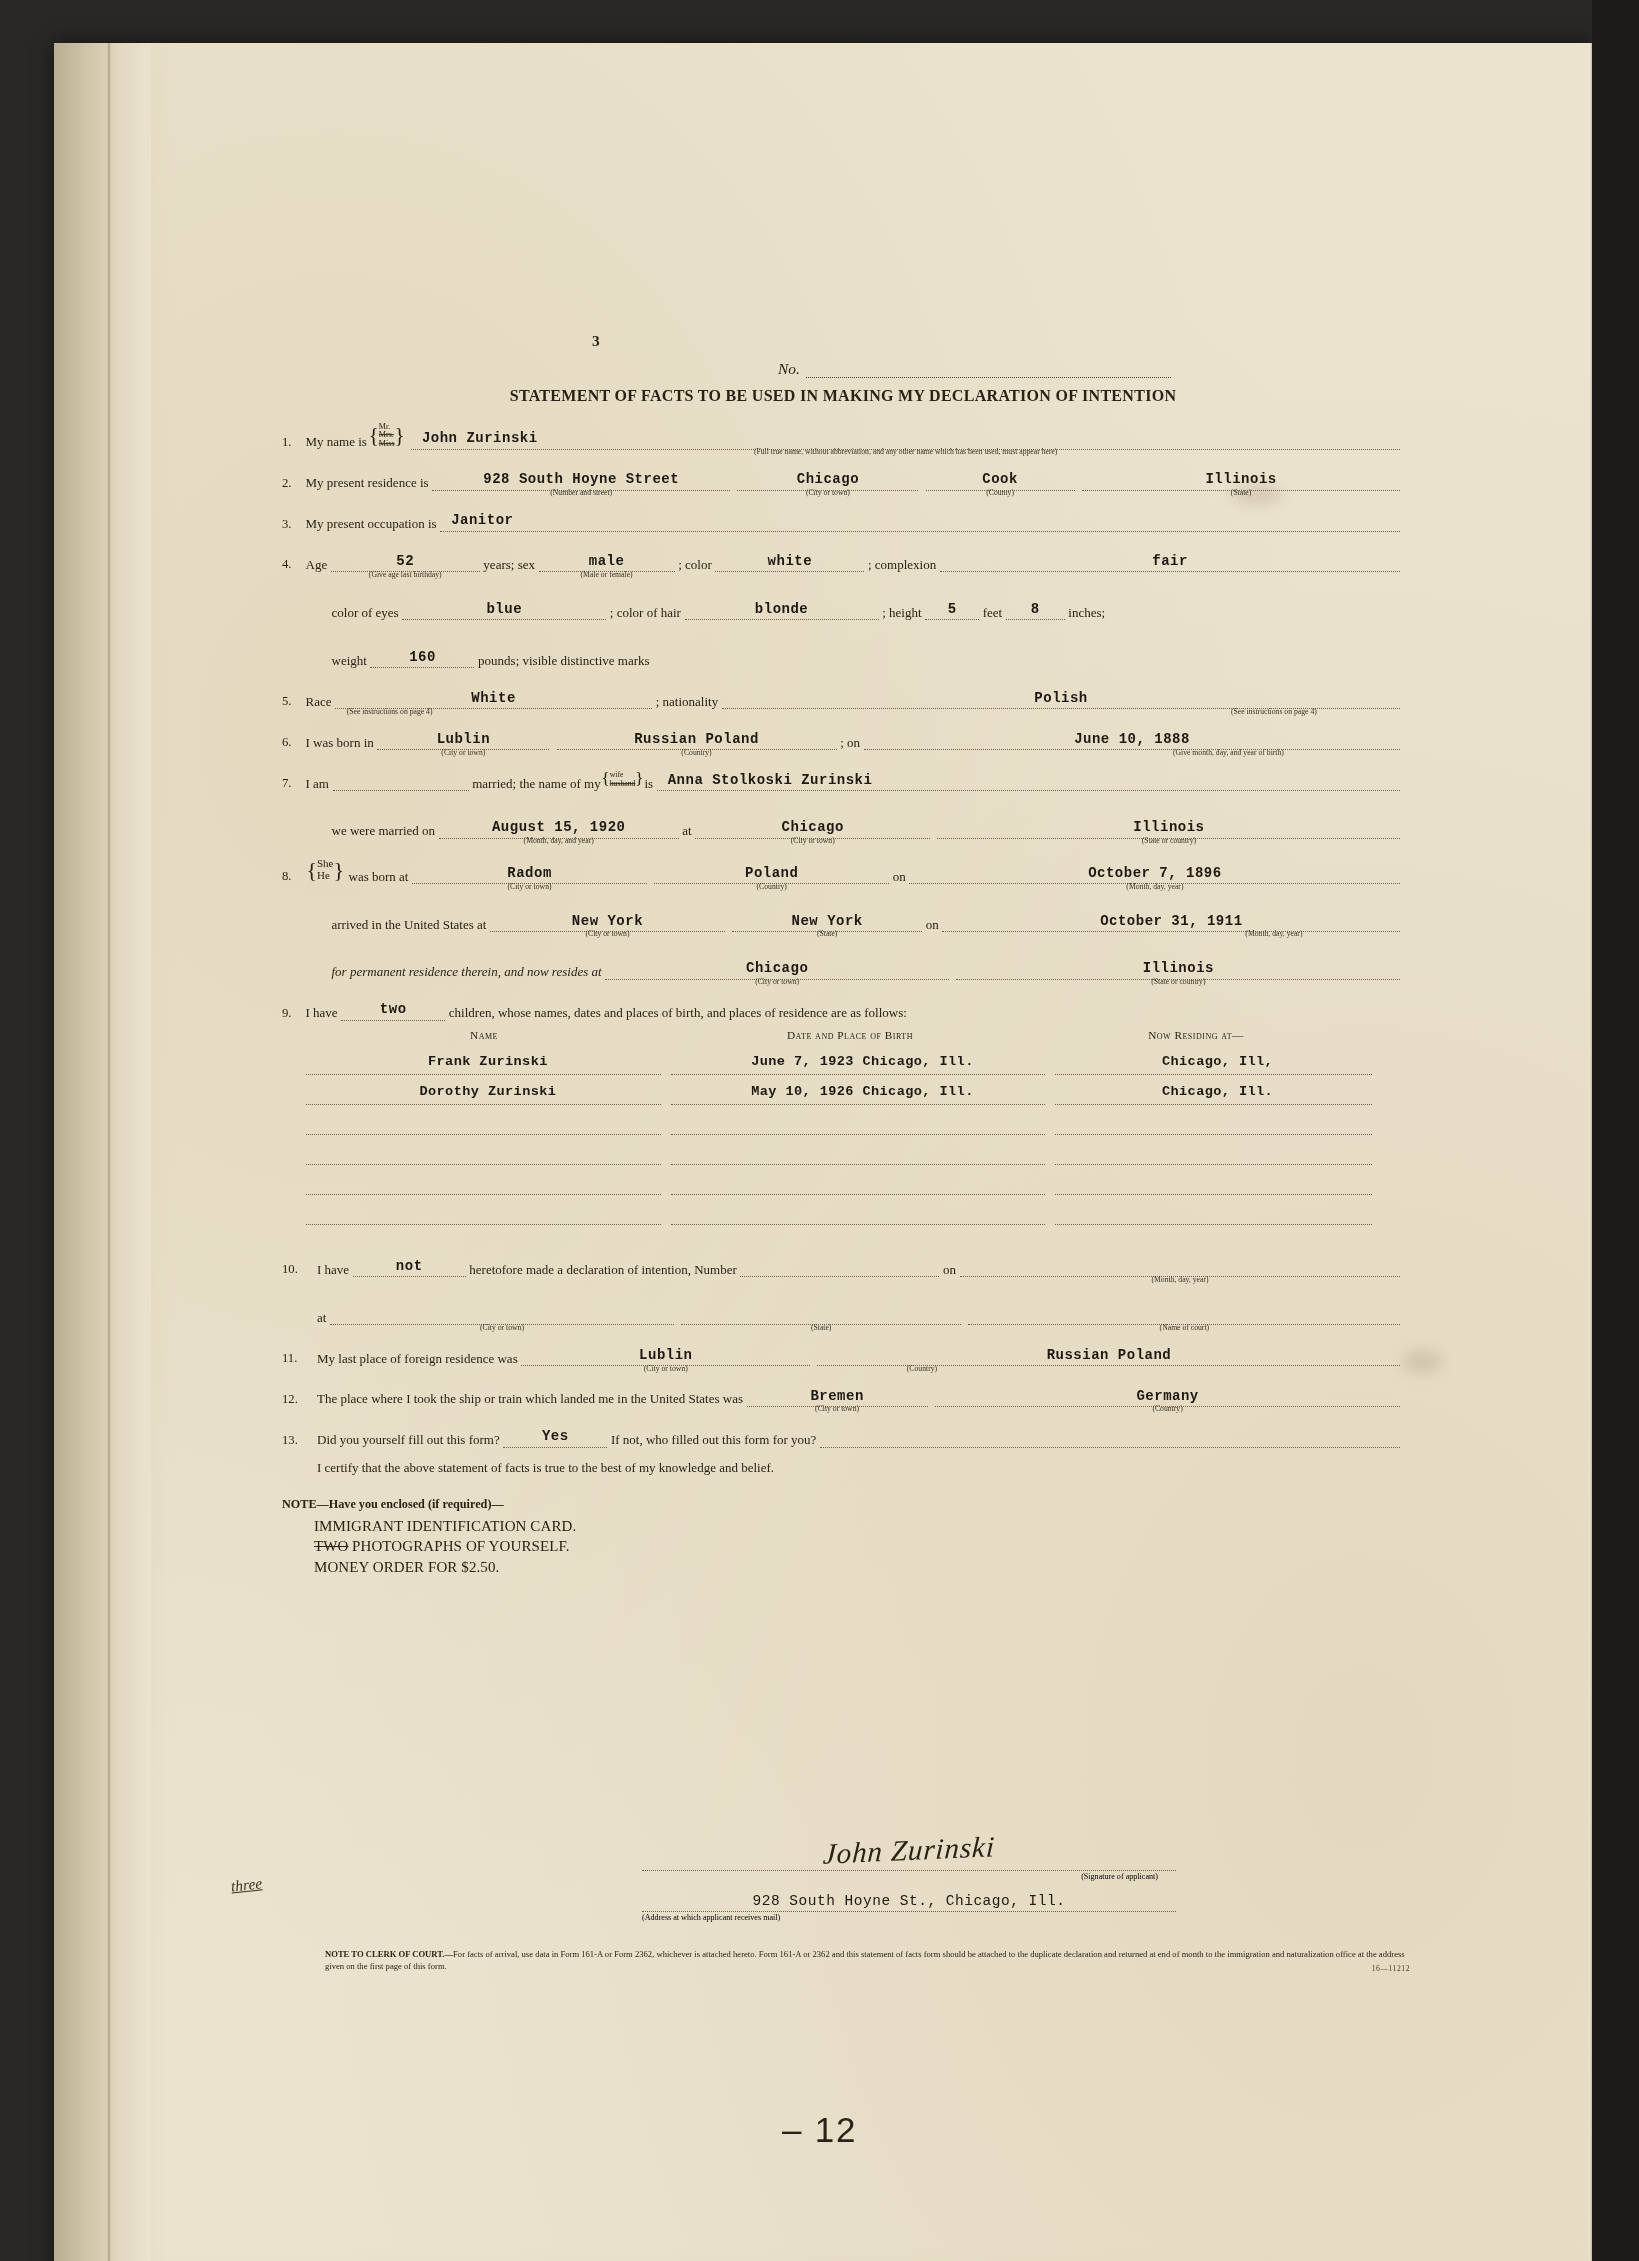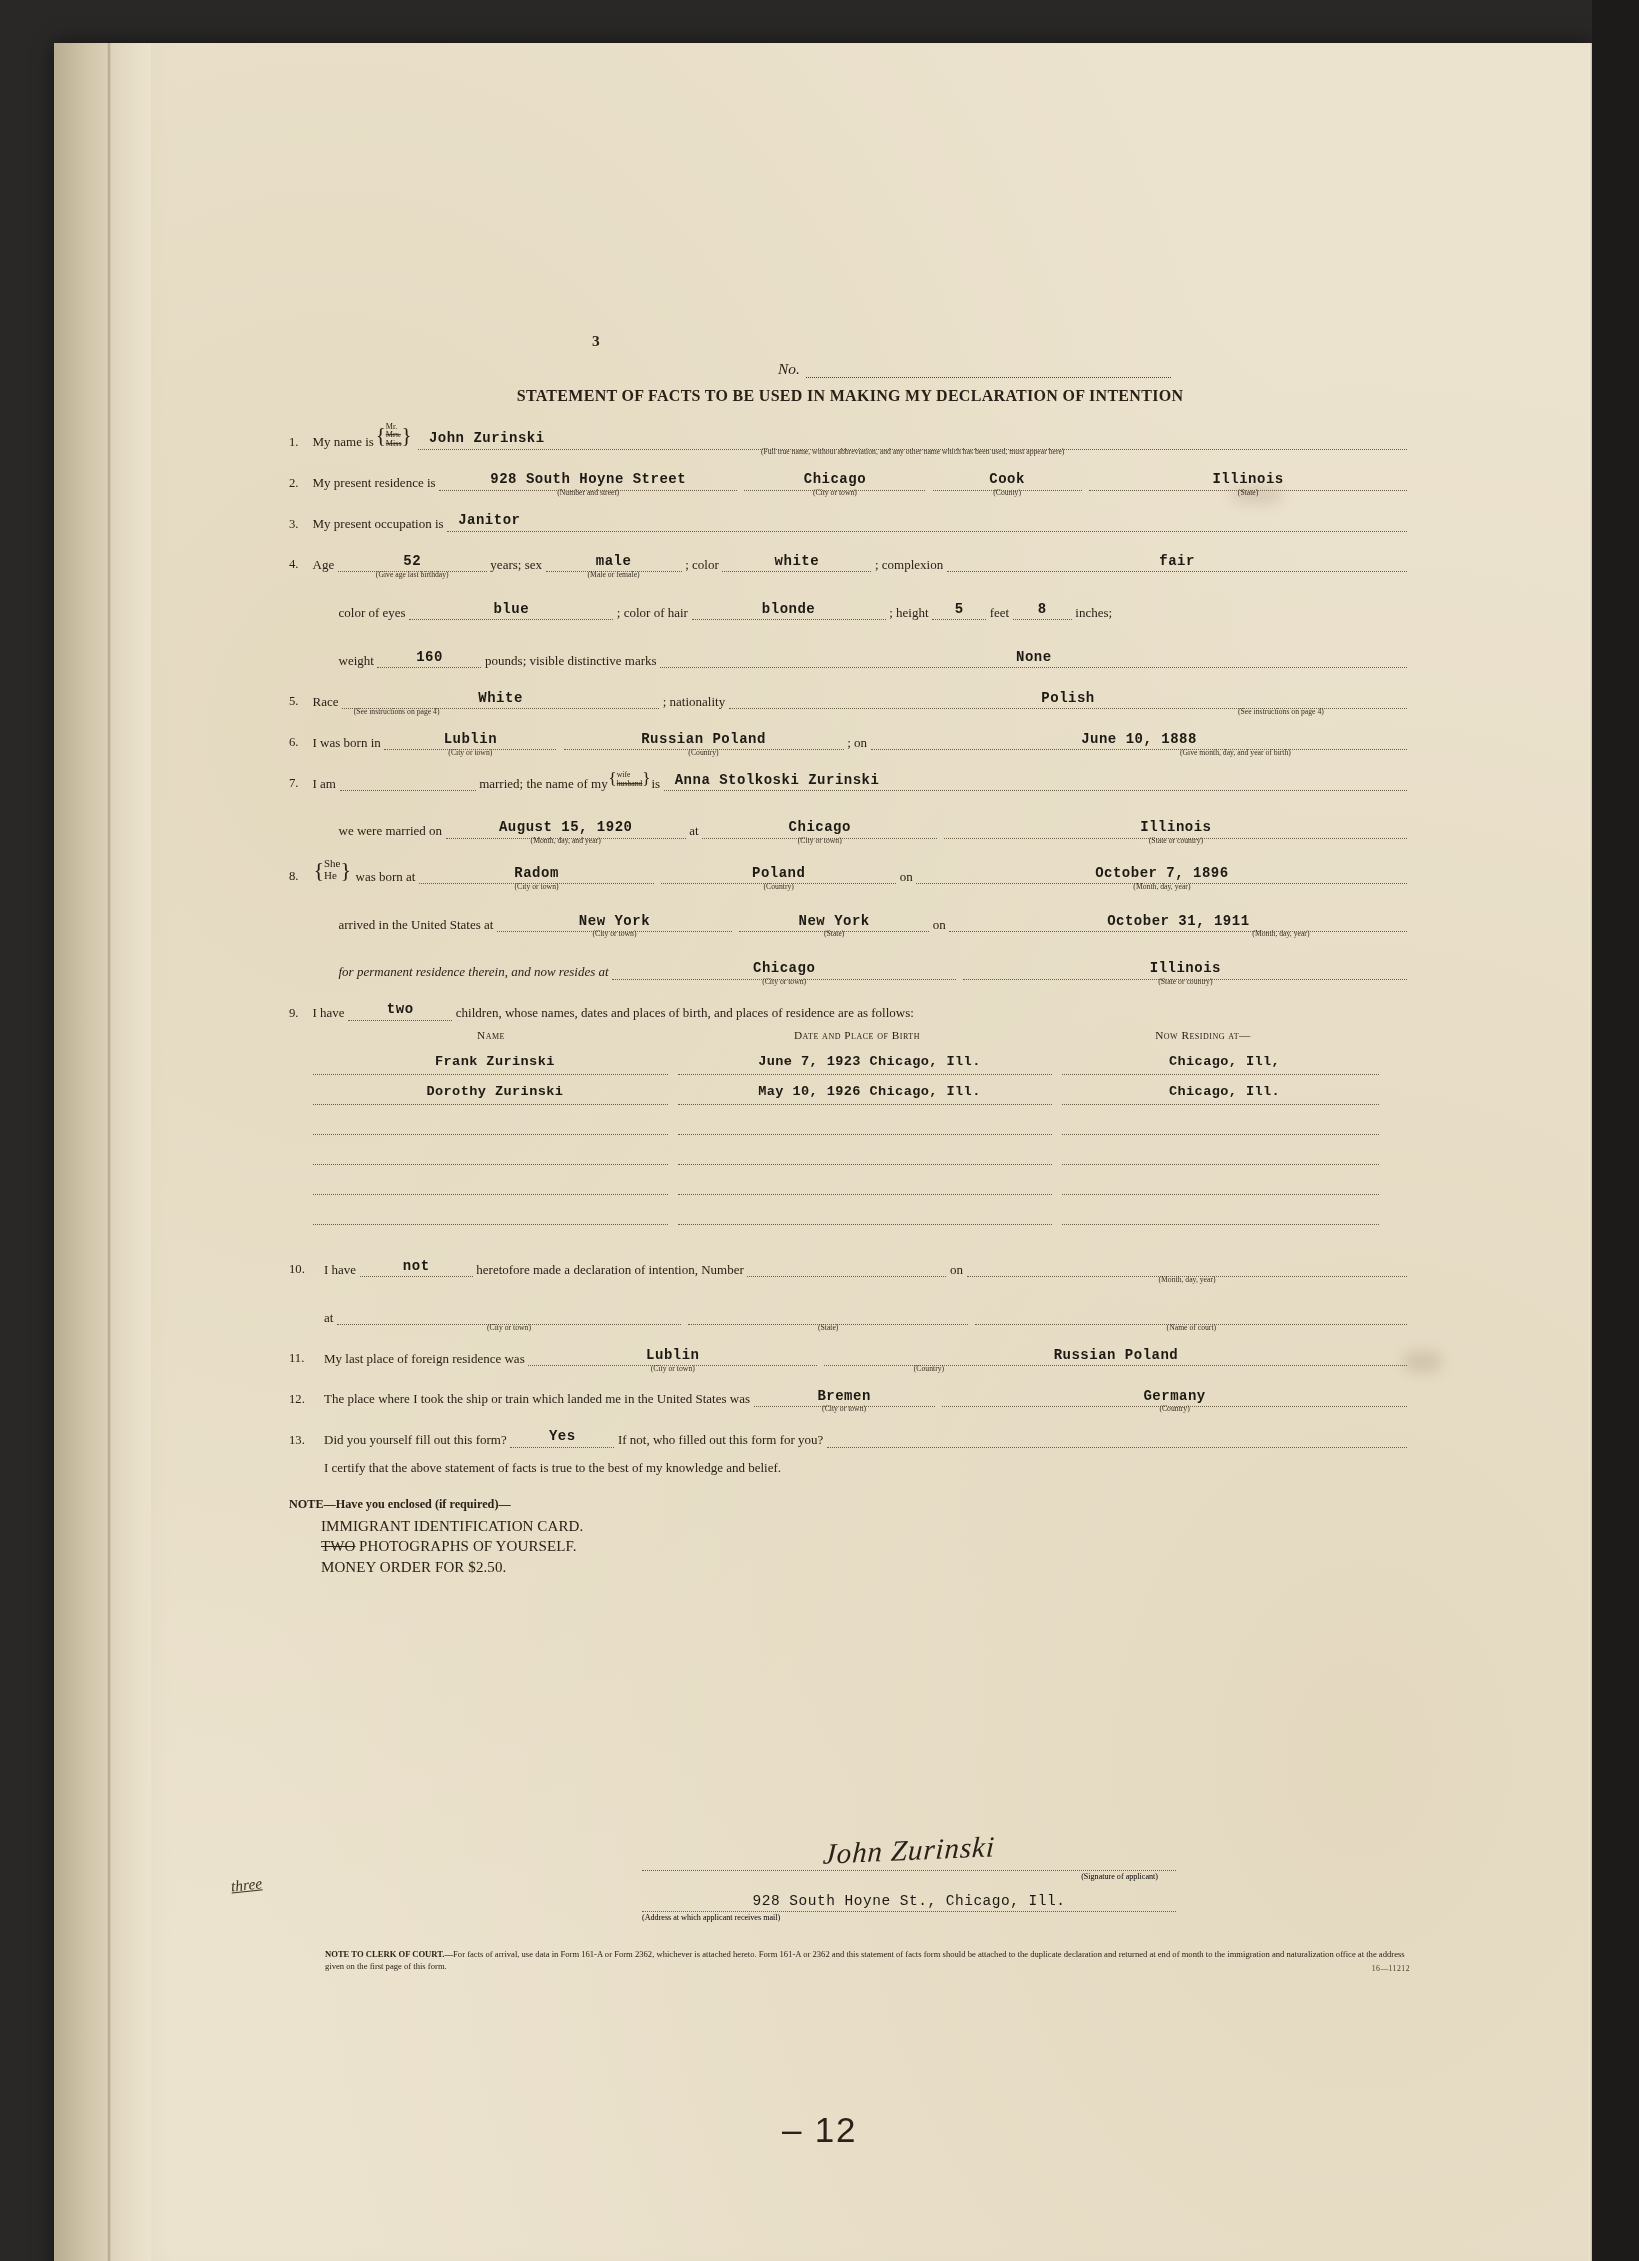--- a/index.html
+++ b/index.html
@@ -67,21 +67,21 @@
   .page-fold {
     position: absolute;
     right: 0; top: 0;
     width: 2.7px; height: 100%;
     background: linear-gradient(90deg, rgba(255,255,255,0.5), rgba(160,148,120,0.5));
   }
 
   
   .form {
     position: absolute;
-    left: 235px;
+    left: 228px;
     top: 344px;
     width: 1122px;
     color: #2b2116;
   }
 
   .pagenum {
     position: absolute;
     left: 538px;
     top: 289px;
     font-size: 15.4px;
@@ -433,23 +433,20 @@
         <span class="lbl">inches;</span>
       </div>
 
       <div class="row" style="margin-top:28px;">
         <span class="num"></span>
         <span class="lbl" style="margin-left:26px;">weight</span>
         <span class="field" style="width:104px;">
           <span class="val">160</span>
         </span>
         <span class="lbl">pounds; visible distinctive marks</span>
-        <span class="field" style="flex:1;">
-          <span class="val">None</span>
-        </span>
       </div>
 
       <div class="row sub">
         <span class="num">5.</span>
         <span class="lbl">Race</span>
         <span class="field" style="width:317px;">
           <span class="val">White</span>
           <span class="cap" style="left:-63px; right:auto; width:235px; text-align:center;">(See instructions on page 4)</span>
         </span>
         <span class="lbl">; nationality</span>

